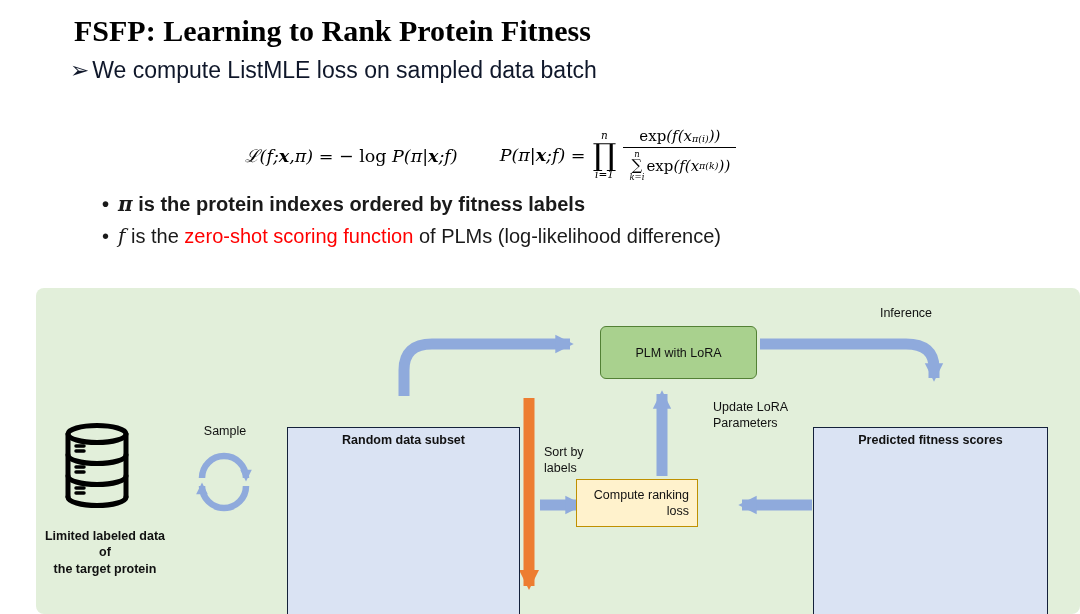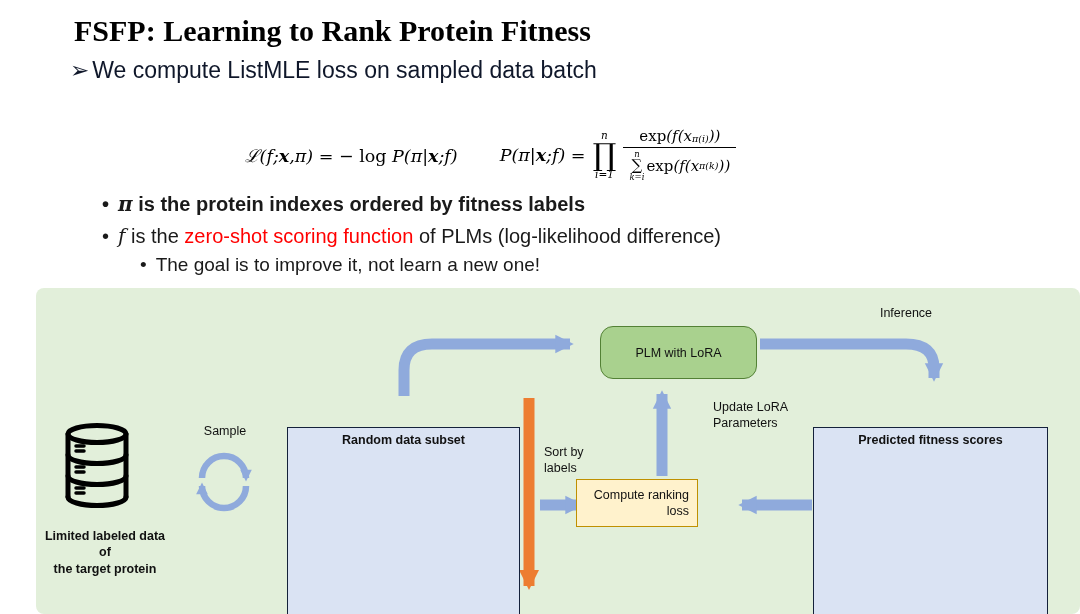--- a/index.html
+++ b/index.html
@@ -58,21 +58,21 @@
   .data-box { position:absolute; top:107px; width:233px; height:217px;
               background:var(--box_blue,#dae3f3); border:1.6px solid #14213a;margin-top:32px; }
   .subset-pos { left:251px; }
   .pred-pos { left:777px; width:235px; }
   .data-box .box-title { text-align:center; font-weight:bold; font-size:12.5px; margin-top:5px; }
   .rows { margin-top:2px; }
 
   .sort-label { position:absolute; left:508px; top:156px; width:54px; line-height:1.3; }
   .plm-box { position:absolute; left:564px; top:38px; width:157px; height:53px;
              background:var(--plm_green,#a9d18e); border:1.6px solid var(--plm_border,#538135);
-             border-radius:13px; display:flex; align-items:center; justify-content:center; }
+             border-radius:6px; display:flex; align-items:center; justify-content:center; }
   .loss-box { position:absolute; left:540px; top:191px; width:122px; height:48px;
               background:var(--loss_cream,#fff2cc); border:1.3px solid var(--loss_border,#bf9000);
               display:flex; align-items:center; justify-content:center; text-align:right; line-height:1.3;
               padding:2px 8px; }
   .update-label { position:absolute; left:662px; top:111px; width:96px; line-height:1.3;margin-left:15px; }
   .inference-label { position:absolute; left:834px; top:18px; width:72px; text-align:center; }
 </style>
 </head>
 <body>
 
@@ -116,23 +116,20 @@
       </span>
     </div>
   </div>
 
   <div class="bullet b-pi">
     <span class="dot">•</span><span class="var">π</span><span> is the protein indexes ordered by fitness labels</span>
   </div>
   <div class="bullet b-f">
     <span class="dot">•</span><span class="var">f</span><span> is the </span><span class="red">zero-shot scoring function</span><span> of PLMs (log-likelihood difference)</span>
   </div>
-  <div class="bullet b-goal">
-    <span class="dot">•</span><span>The goal is to improve it, not learn a new one!</span>
-  </div>
 
   <div class="diagram">
 
     <svg class="arrows" width="1044" height="326" viewBox="0 0 1044 326">
       <defs>
         <marker id="mb" viewBox="0 0 12 12" markerWidth="22" markerHeight="22" refX="9" refY="6" orient="auto" markerUnits="userSpaceOnUse">
           <path d="M1,1 L11,6 L1,11 Z" class="head-blue"></path>
         </marker>
         <marker id="mbs" viewBox="0 0 12 12" markerWidth="14" markerHeight="14" refX="8" refY="6" orient="auto" markerUnits="userSpaceOnUse">
           <path d="M1,1 L11,6 L1,11 Z" class="head-blue"></path>

